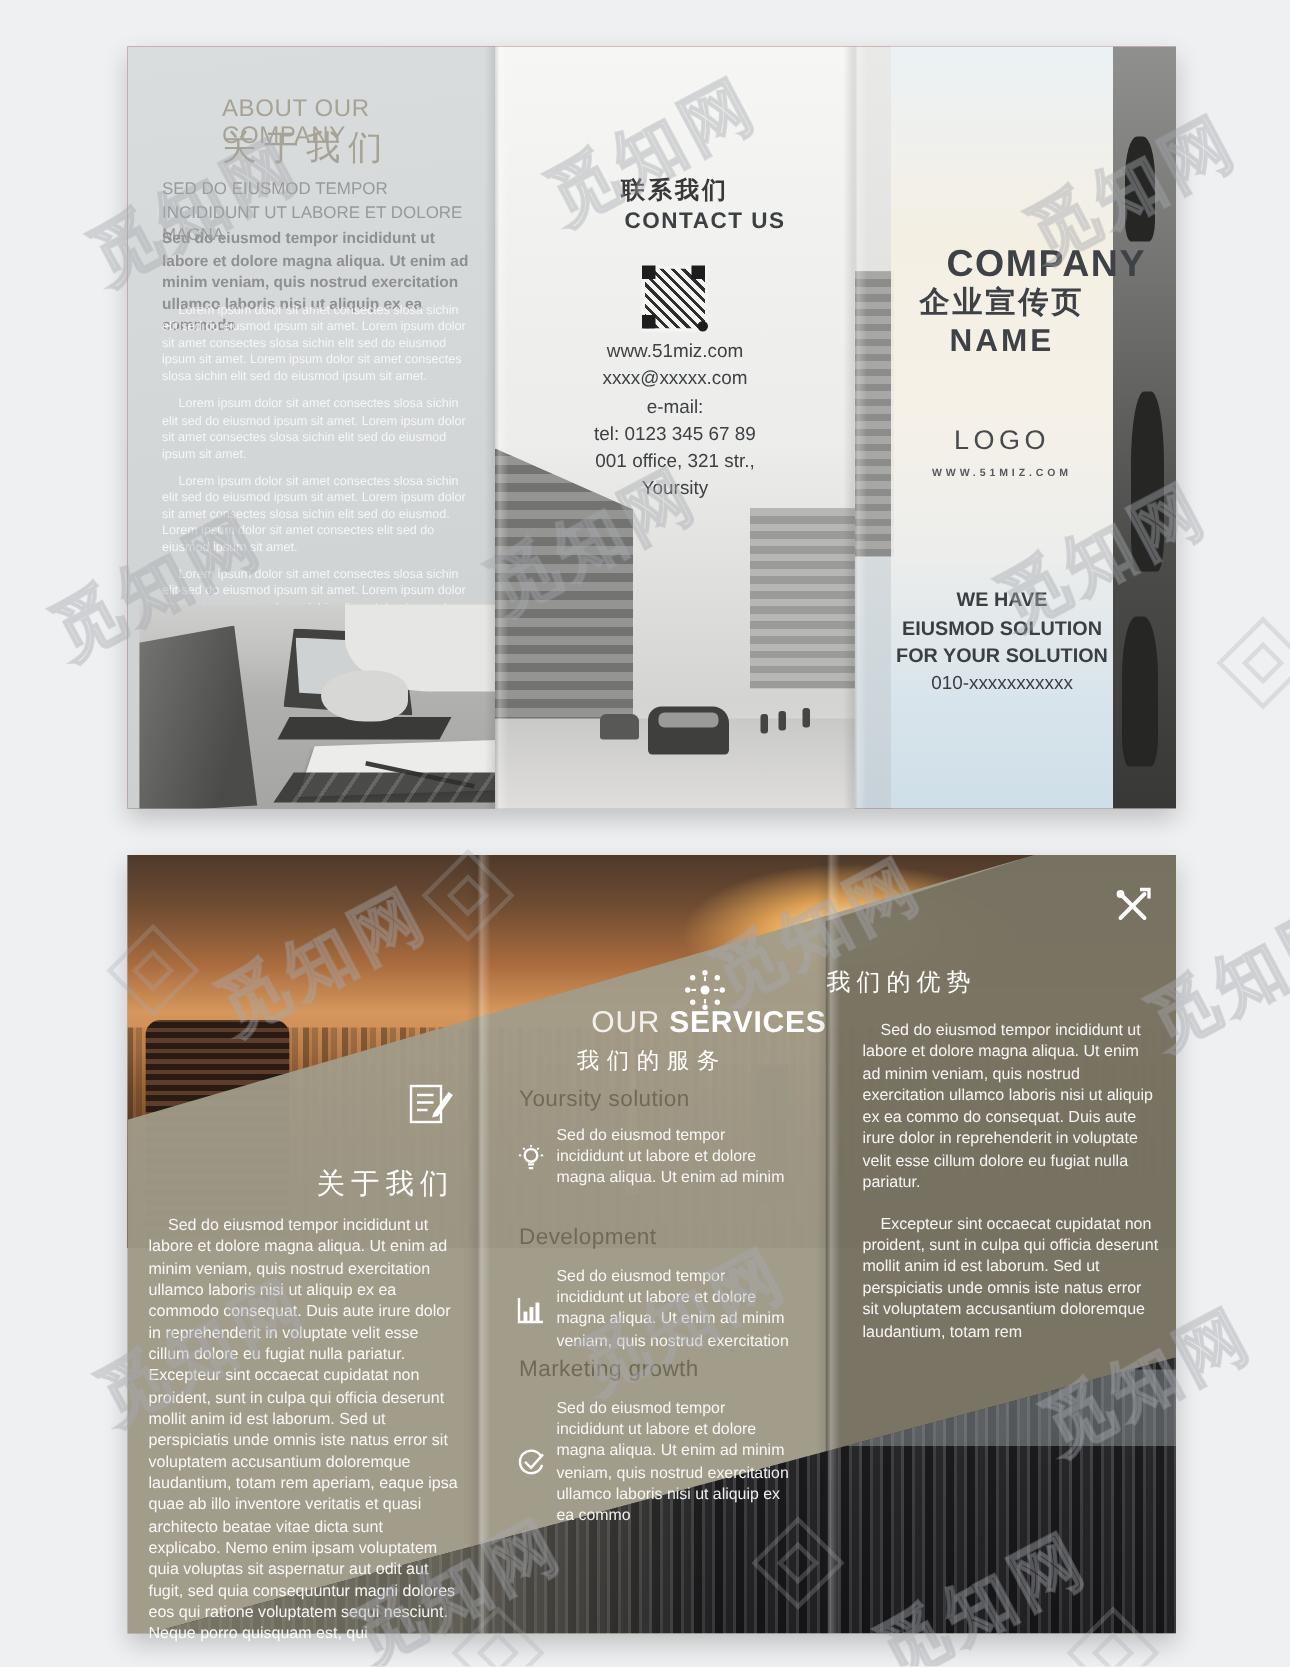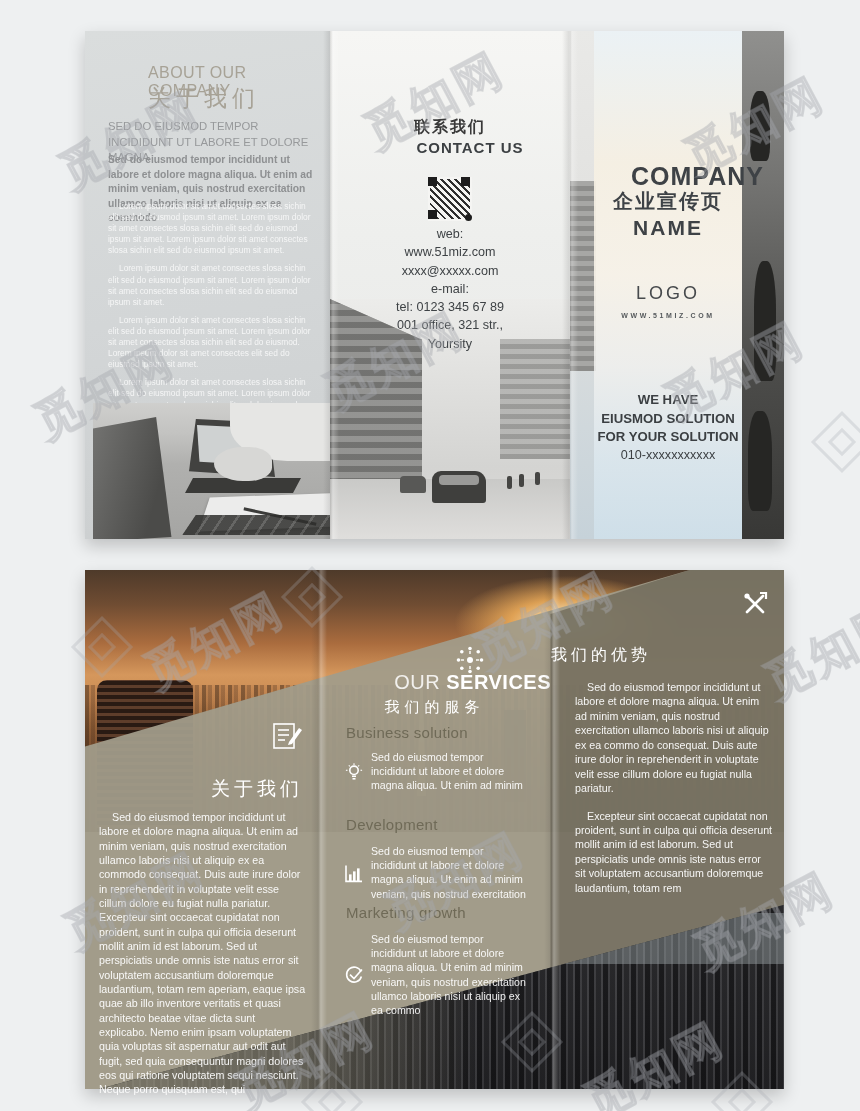--- a/index.html
+++ b/index.html
@@ -178,21 +178,20 @@
         <div class="car2"></div>
         <div class="car"></div>
         <div class="ped" style="right:46px;bottom:52px;"></div>
         <div class="ped" style="right:58px;bottom:50px;"></div>
         <div class="ped" style="right:30px;bottom:54px;"></div>
       </div>
       <div class="p2-zh">联系我们</div>
       <div class="p2-en">CONTACT US</div>
       <div class="qr"></div>
       <div class="p2-lines">
-        <div>web:</div>
         <div>www.51miz.com</div>
         <div>xxxx@xxxxx.com</div>
         <div>e-mail:</div>
         <div>tel: 0123 345 67 89</div>
         <div>001 office, 321 str.,</div>
         <div>Yoursity</div>
       </div>
     </div>
 
     <div class="p3">
@@ -273,21 +272,21 @@
             <circle cx="5.8" cy="22.2" r="1.8"></circle>
             <circle cx="22.2" cy="22.2" r="1.8"></circle>
           </g>
       </svg>
       <div class="svc-h">
         <span class="h-light" style="color:rgba(255,255,255,.85);">OUR </span><span class="h-bold">SERVICES</span>
       </div>
       <div class="svc-zh">我们的服务</div>
 
       <div class="svc" style="top:154px;">
-        <div class="svc-title">Business solution</div>
+        <div class="svc-title">Yoursity solution</div>
       </div>
       <div class="svc-row" style="top:180px;">
         <svg class="svc-ic" viewBox="0 0 20 20">
           <circle cx="10" cy="8" r="4.2" class="icon-white" stroke-width="1.3"></circle>
           <line x1="8" y1="14" x2="12" y2="14" class="icon-white" stroke-width="1.3"></line>
           <line x1="8.5" y1="16.5" x2="11.5" y2="16.5" class="icon-white" stroke-width="1.3"></line>
           <g stroke="#fff" stroke-width="1.1">
               <line x1="10" y1="1" x2="10" y2="2.6"></line>
               <line x1="3.5" y1="8" x2="1.9" y2="8"></line>
               <line x1="18.1" y1="8" x2="16.5" y2="8"></line>

